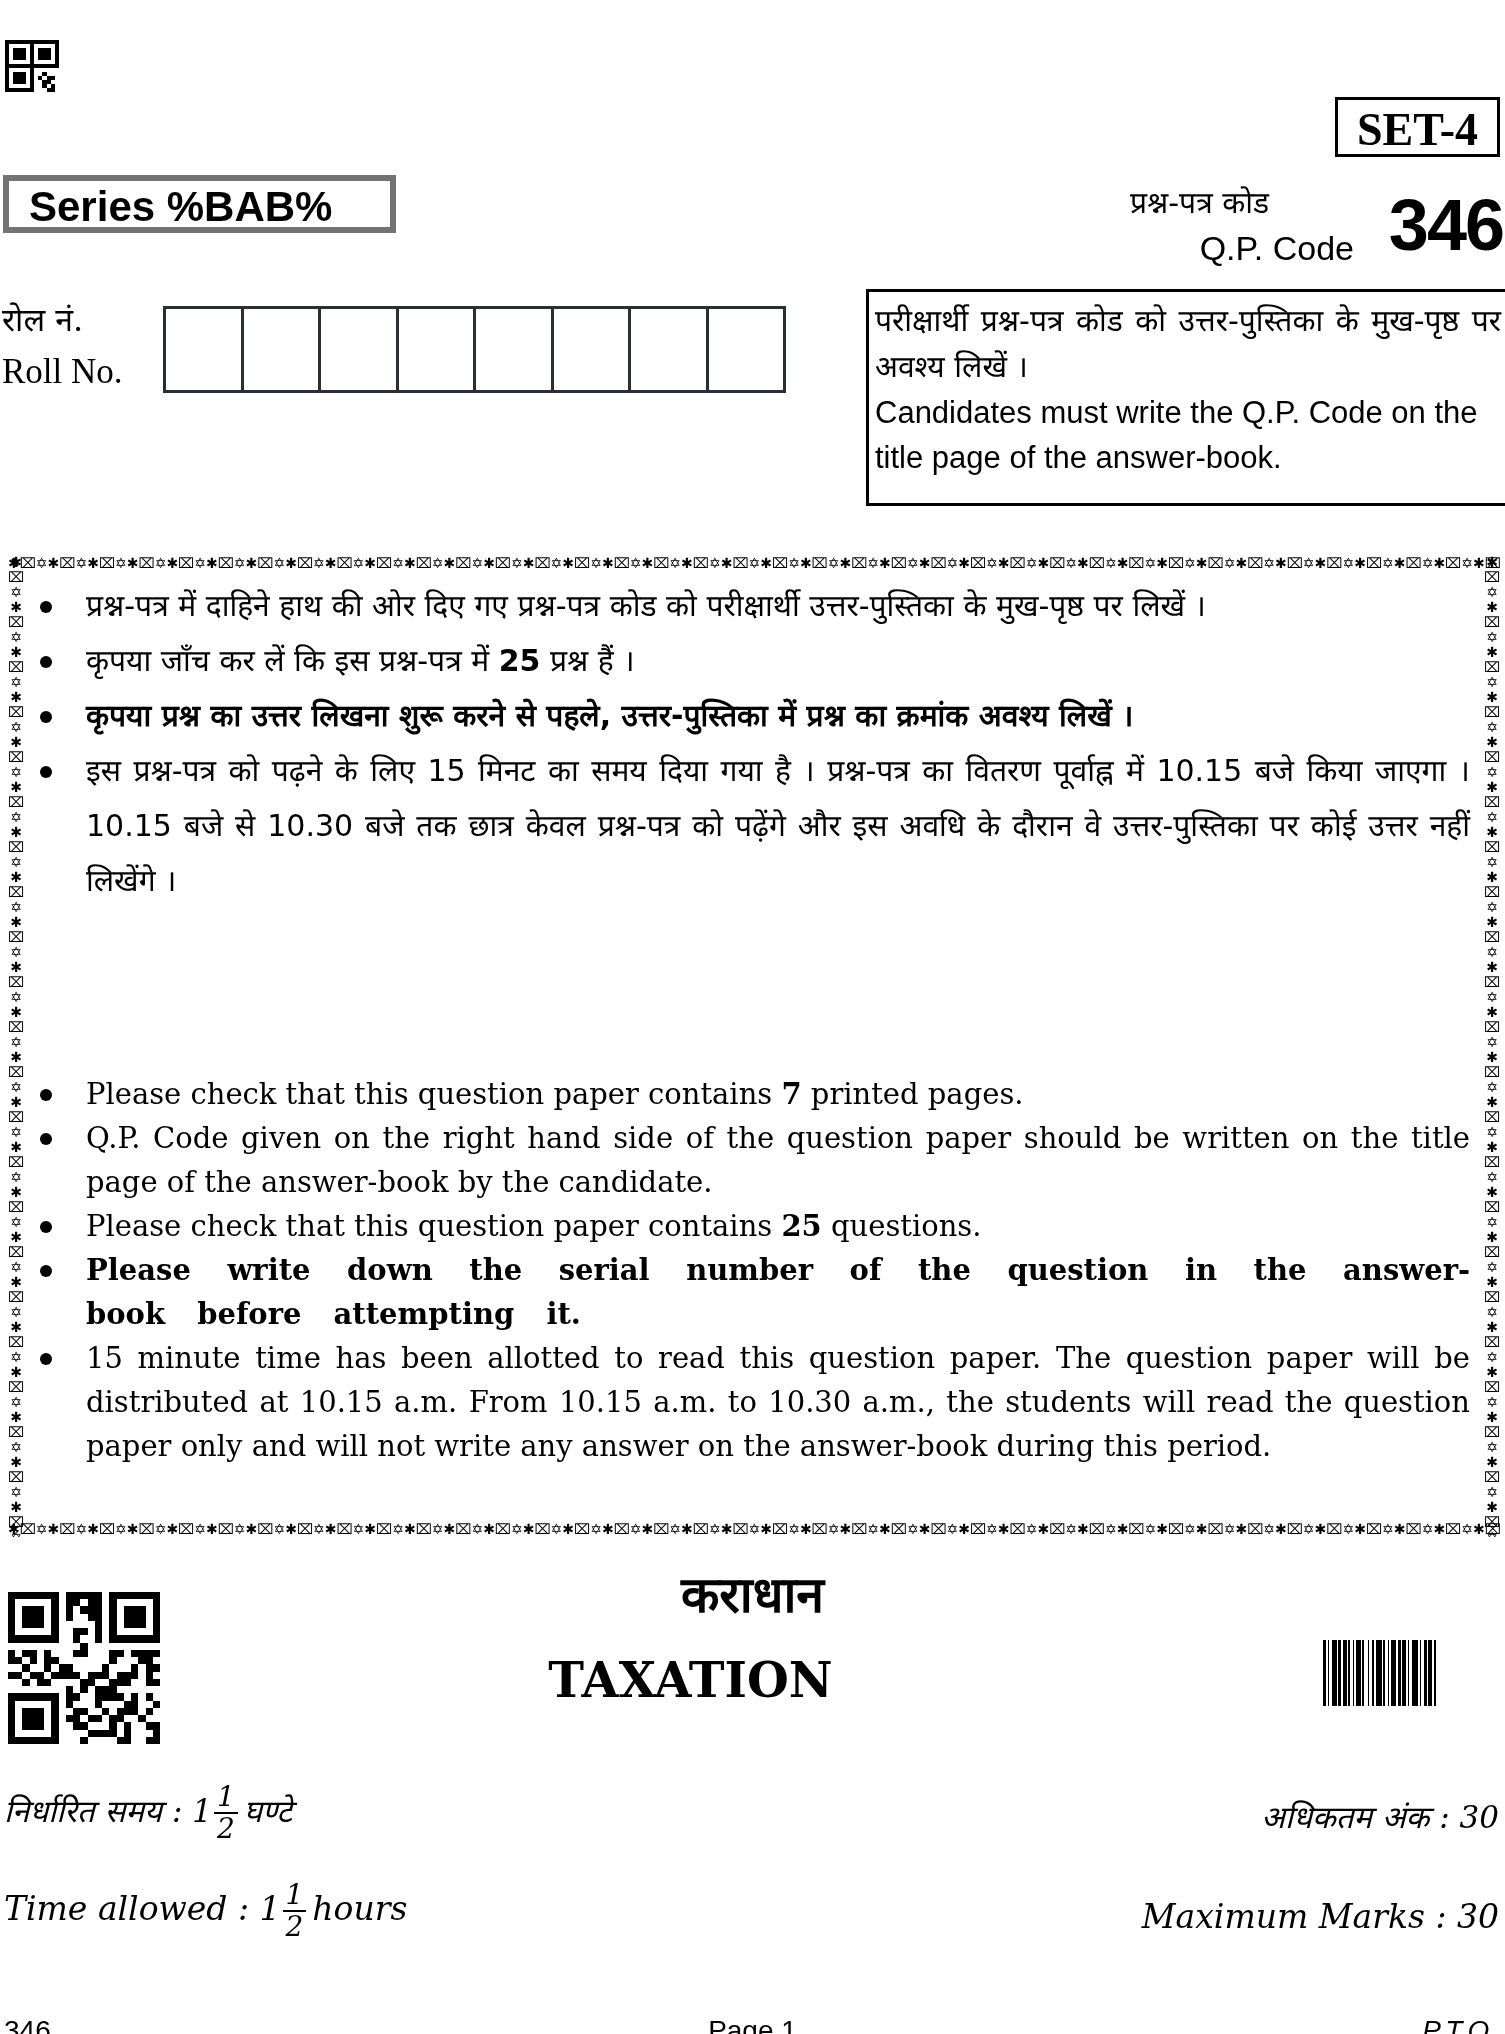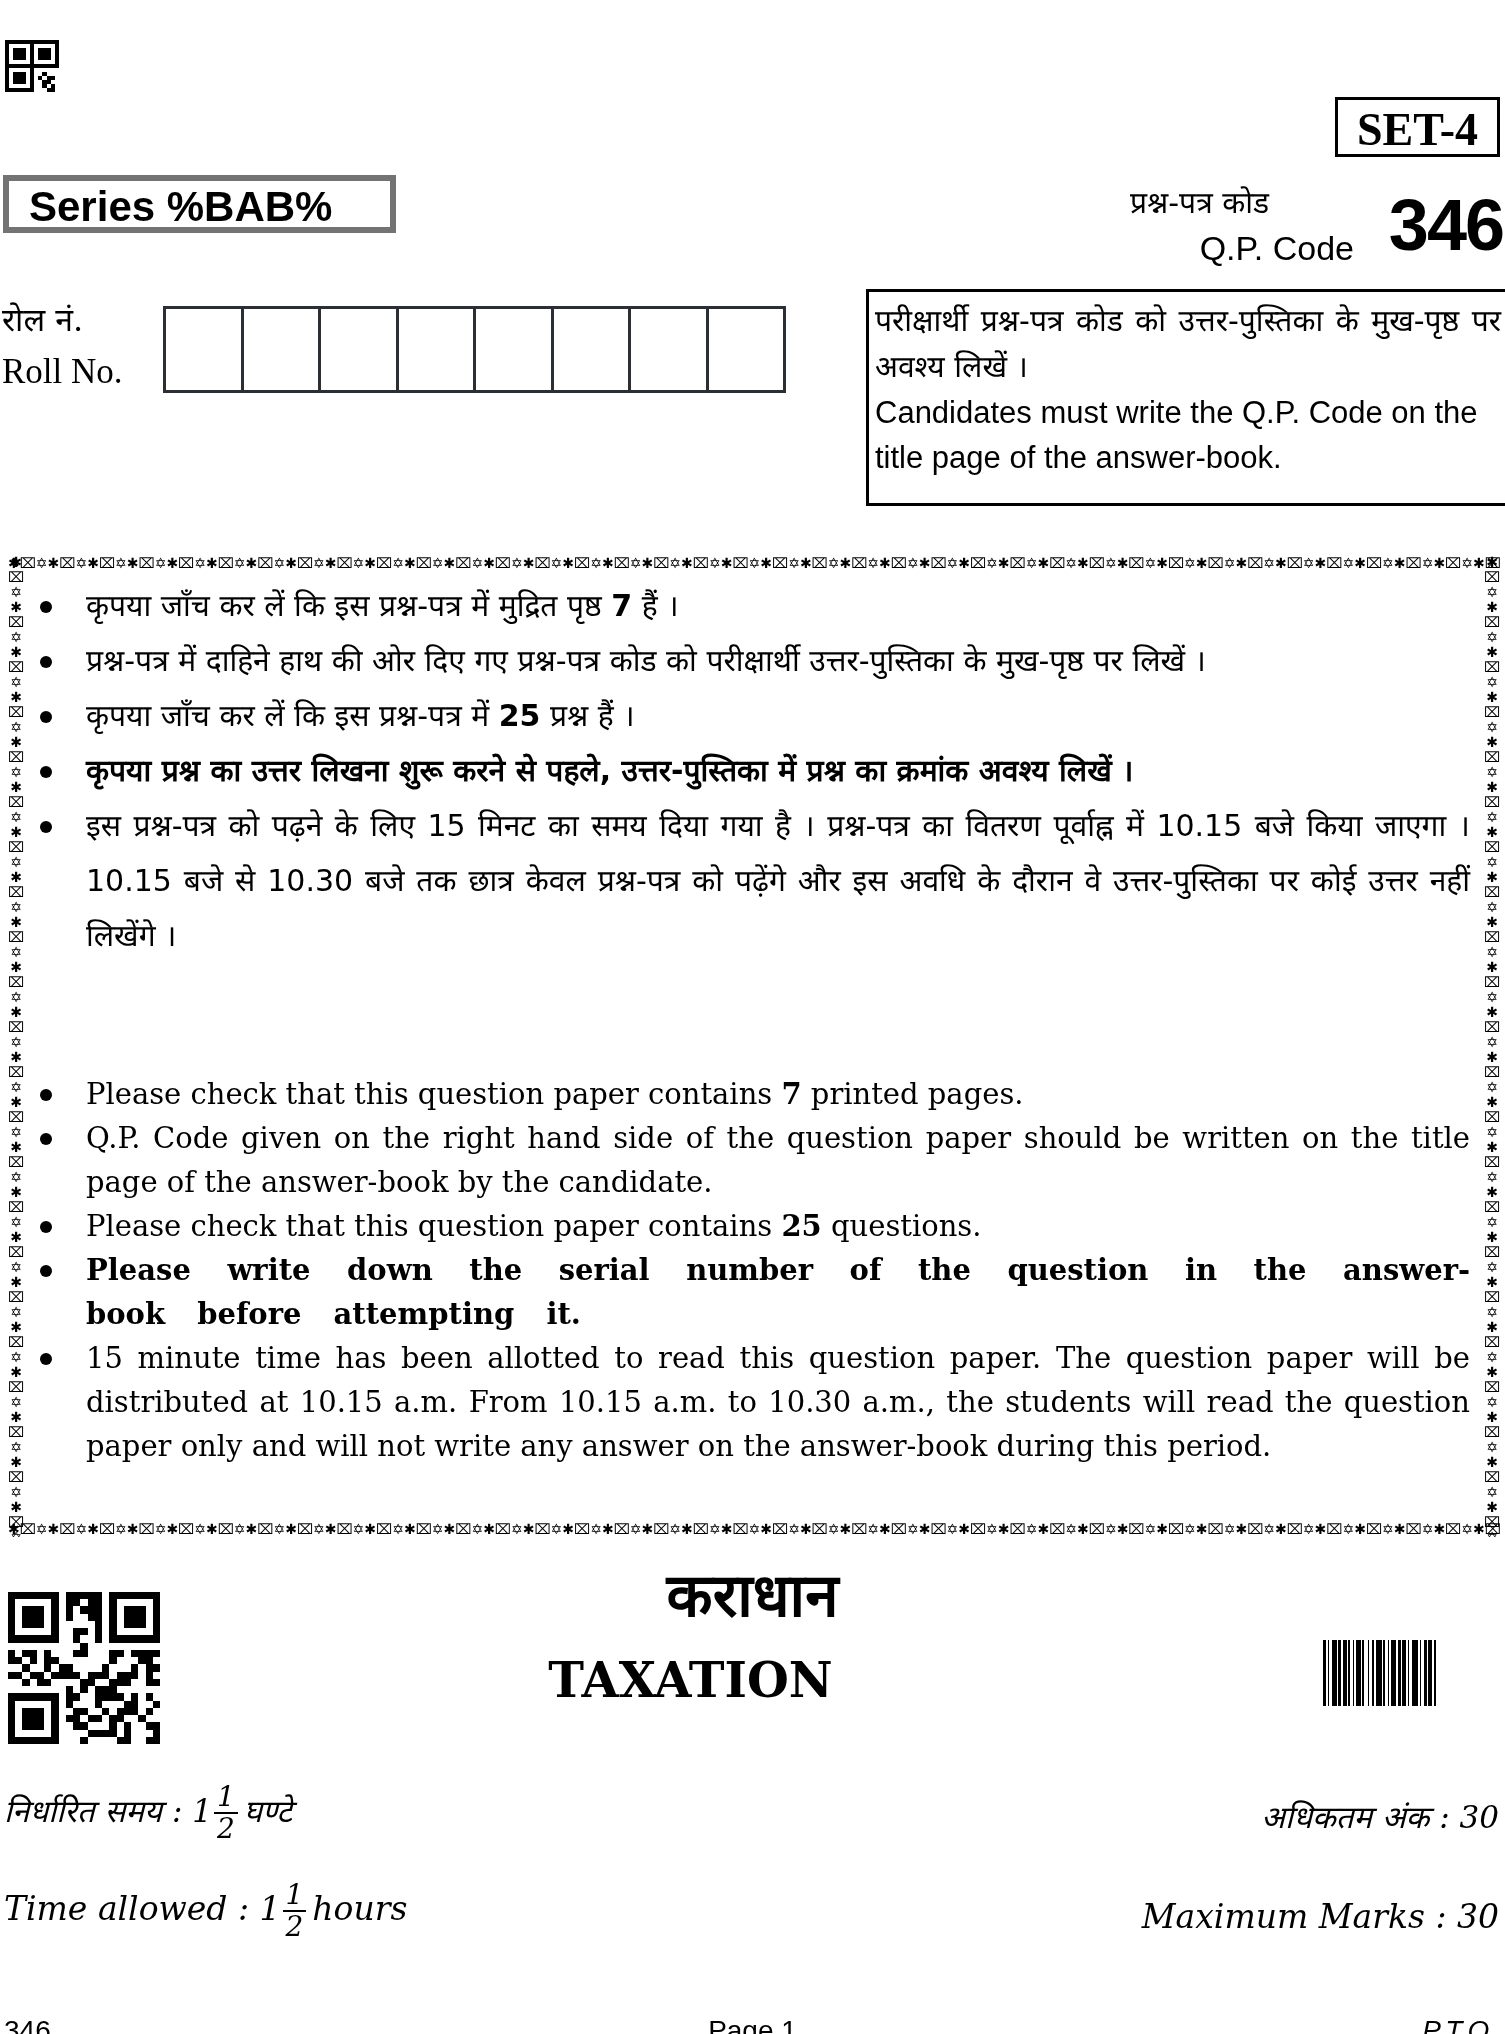--- a/index.html
+++ b/index.html
@@ -91,21 +91,21 @@
   .hi-list li { font-family: "DejaVu Sans", sans-serif; font-size: 30px; line-height: 55px; }
   .hi-list li .bullet { top: 23px; }
   .en-list { top: 1072px; }
   .en-list li { font-family: "DejaVu Serif", serif; font-size: 29px; line-height: 44px; }
   .en-list li .bullet { top: 17px; }
   .b { font-weight: bold; }
   .spread { word-spacing: 22px; }
 
   
   .title-hi { left: 0; width: 1505px; top: 1560px; text-align: center;
-    font-family: "DejaVu Sans", sans-serif; font-weight: bold; font-size: 60px; line-height: 70px; }
+    font-family: "DejaVu Sans", sans-serif; font-weight: bold; font-size: 50px; line-height: 70px; }
   .title-en { left: 0; width: 1381px; top: 1650px; text-align: center;
     font-family: "DejaVu Serif", serif; font-weight: bold; font-size: 48px; line-height: 60px; }
 
   .barcode { left: 1323px; top: 1640px; width: 170px; height: 66px; display: flex; align-items: stretch; }
   .barcode span { display: block; background: #000; }
   .barcode span.gap { background: #fff; }
 
   
   .time-hi { left: 4px; top: 1782px; font-family: "DejaVu Serif", serif; font-style: italic; font-size: 31px; line-height: 40px; }
   .time-en { left: 4px; top: 1880px; font-family: "DejaVu Serif", serif; font-style: italic; font-size: 33px; line-height: 40px; }
@@ -325,21 +325,20 @@
 
 <div class="abs orn-frame">
   <div class="orn-row" style="top:0;" id="orn-top">✱⌧✡✱⌧✡✱⌧✡✱⌧✡✱⌧✡✱⌧✡✱⌧✡✱⌧✡✱⌧✡✱⌧✡✱⌧✡✱⌧✡✱⌧✡✱⌧✡✱⌧✡✱⌧✡✱⌧✡✱⌧✡✱⌧✡✱⌧✡✱⌧✡✱⌧✡✱⌧✡✱⌧✡✱⌧✡✱⌧✡✱⌧✡✱⌧✡✱⌧✡✱⌧✡✱⌧✡✱⌧✡✱⌧✡✱⌧✡✱⌧✡✱⌧✡✱⌧✡✱⌧✡✱⌧✡✱⌧✡✱⌧✡✱⌧✡✱⌧✡✱⌧✡✱⌧✡✱⌧✡✱⌧✡✱⌧✡✱⌧✡✱⌧✡✱⌧✡✱⌧✡✱⌧✡✱⌧✡✱⌧✡✱⌧✡✱⌧✡✱⌧✡✱⌧✡✱⌧✡✱⌧✡✱⌧✡✱⌧✡✱⌧✡✱⌧✡✱⌧✡✱⌧✡✱⌧✡✱⌧✡✱⌧✡✱⌧✡✱⌧✡✱⌧✡✱⌧✡✱⌧✡✱⌧✡✱⌧✡✱⌧✡✱⌧✡✱⌧✡✱⌧✡✱⌧✡✱⌧✡✱⌧✡✱⌧✡✱⌧✡✱⌧✡✱⌧✡✱⌧✡✱⌧✡✱⌧✡✱⌧✡✱⌧✡✱⌧✡✱⌧✡✱⌧✡✱⌧✡✱⌧✡✱⌧✡✱⌧✡✱⌧✡✱⌧✡✱⌧✡✱⌧✡✱⌧✡✱⌧✡✱⌧✡✱⌧✡✱⌧✡✱⌧✡✱⌧✡✱⌧✡✱⌧✡✱⌧✡✱⌧✡✱⌧✡✱⌧✡✱⌧✡✱⌧✡✱⌧✡</div>
   <div class="orn-row" style="bottom:0;" id="orn-bottom">✱⌧✡✱⌧✡✱⌧✡✱⌧✡✱⌧✡✱⌧✡✱⌧✡✱⌧✡✱⌧✡✱⌧✡✱⌧✡✱⌧✡✱⌧✡✱⌧✡✱⌧✡✱⌧✡✱⌧✡✱⌧✡✱⌧✡✱⌧✡✱⌧✡✱⌧✡✱⌧✡✱⌧✡✱⌧✡✱⌧✡✱⌧✡✱⌧✡✱⌧✡✱⌧✡✱⌧✡✱⌧✡✱⌧✡✱⌧✡✱⌧✡✱⌧✡✱⌧✡✱⌧✡✱⌧✡✱⌧✡✱⌧✡✱⌧✡✱⌧✡✱⌧✡✱⌧✡✱⌧✡✱⌧✡✱⌧✡✱⌧✡✱⌧✡✱⌧✡✱⌧✡✱⌧✡✱⌧✡✱⌧✡✱⌧✡✱⌧✡✱⌧✡✱⌧✡✱⌧✡✱⌧✡✱⌧✡✱⌧✡✱⌧✡✱⌧✡✱⌧✡✱⌧✡✱⌧✡✱⌧✡✱⌧✡✱⌧✡✱⌧✡✱⌧✡✱⌧✡✱⌧✡✱⌧✡✱⌧✡✱⌧✡✱⌧✡✱⌧✡✱⌧✡✱⌧✡✱⌧✡✱⌧✡✱⌧✡✱⌧✡✱⌧✡✱⌧✡✱⌧✡✱⌧✡✱⌧✡✱⌧✡✱⌧✡✱⌧✡✱⌧✡✱⌧✡✱⌧✡✱⌧✡✱⌧✡✱⌧✡✱⌧✡✱⌧✡✱⌧✡✱⌧✡✱⌧✡✱⌧✡✱⌧✡✱⌧✡✱⌧✡✱⌧✡✱⌧✡✱⌧✡✱⌧✡✱⌧✡✱⌧✡✱⌧✡✱⌧✡✱⌧✡✱⌧✡✱⌧✡</div>
   <div class="orn-col" style="left:0;" id="orn-left">✱⌧✡✱⌧✡✱⌧✡✱⌧✡✱⌧✡✱⌧✡✱⌧✡✱⌧✡✱⌧✡✱⌧✡✱⌧✡✱⌧✡✱⌧✡✱⌧✡✱⌧✡✱⌧✡✱⌧✡✱⌧✡✱⌧✡✱⌧✡✱⌧✡✱⌧✡✱⌧✡✱⌧✡✱⌧✡✱⌧✡✱⌧✡✱⌧✡✱⌧✡✱⌧✡</div>
   <div class="orn-col" style="right:0;" id="orn-right">✱⌧✡✱⌧✡✱⌧✡✱⌧✡✱⌧✡✱⌧✡✱⌧✡✱⌧✡✱⌧✡✱⌧✡✱⌧✡✱⌧✡✱⌧✡✱⌧✡✱⌧✡✱⌧✡✱⌧✡✱⌧✡✱⌧✡✱⌧✡✱⌧✡✱⌧✡✱⌧✡✱⌧✡✱⌧✡✱⌧✡✱⌧✡✱⌧✡✱⌧✡✱⌧✡</div>
 </div>
 
 <div class="abs instr hi-list">
   <ul>
-    <li><span class="bullet"></span><span>कृपया जाँच कर लें कि इस प्रश्न-पत्र में मुद्रित पृष्ठ </span><span class="b">7</span><span> हैं ।</span></li>
     <li><span class="bullet"></span><span>प्रश्न-पत्र में दाहिने हाथ की ओर दिए गए प्रश्न-पत्र कोड को परीक्षार्थी उत्तर-पुस्तिका के मुख-पृष्ठ पर लिखें ।</span></li>
     <li><span class="bullet"></span><span>कृपया जाँच कर लें कि इस प्रश्न-पत्र में </span><span class="b">25</span><span> प्रश्न हैं ।</span></li>
     <li><span class="bullet"></span><span class="b">कृपया प्रश्न का उत्तर लिखना शुरू करने से पहले, उत्तर-पुस्तिका में प्रश्न का क्रमांक अवश्य लिखें ।</span></li>
     <li><span class="bullet"></span><span>इस प्रश्न-पत्र को पढ़ने के लिए 15 मिनट का समय दिया गया है । प्रश्न-पत्र का वितरण पूर्वाह्न में 10.15 बजे किया जाएगा । 10.15 बजे से 10.30 बजे तक छात्र केवल प्रश्न-पत्र को पढ़ेंगे और इस अवधि के दौरान वे उत्तर-पुस्तिका पर कोई उत्तर नहीं लिखेंगे ।</span></li>
   </ul>
 </div>
 
 <div class="abs instr en-list">
   <ul>
     <li><span class="bullet"></span><span>Please check that this question paper contains </span><span class="b">7</span><span> printed pages.</span></li>

